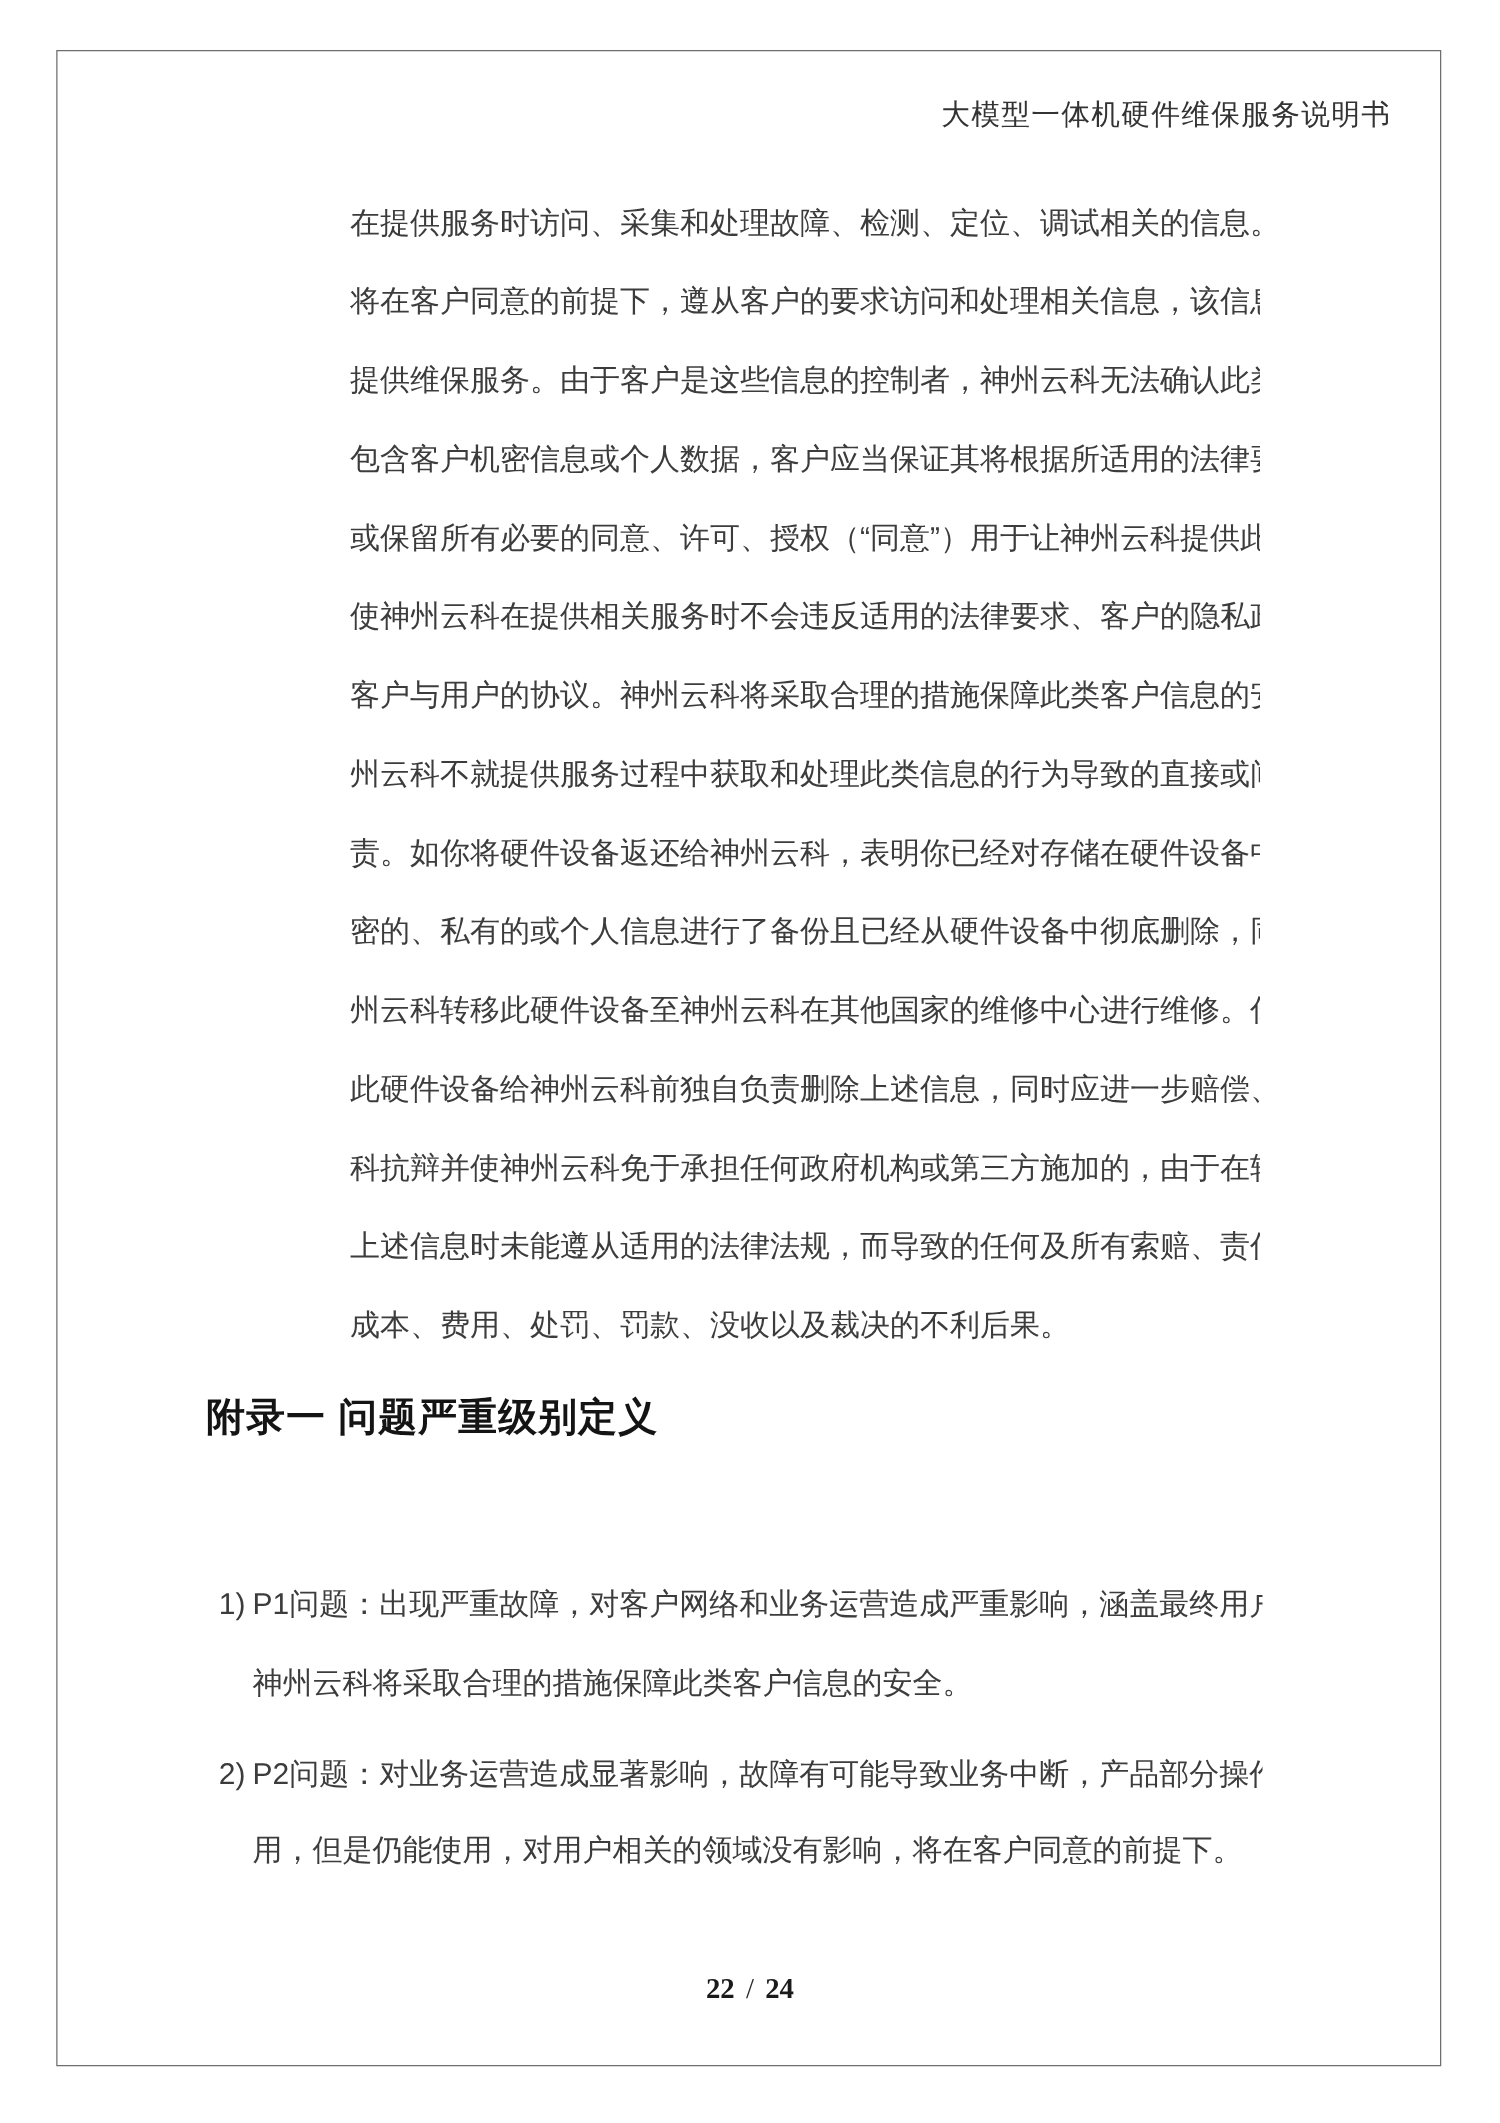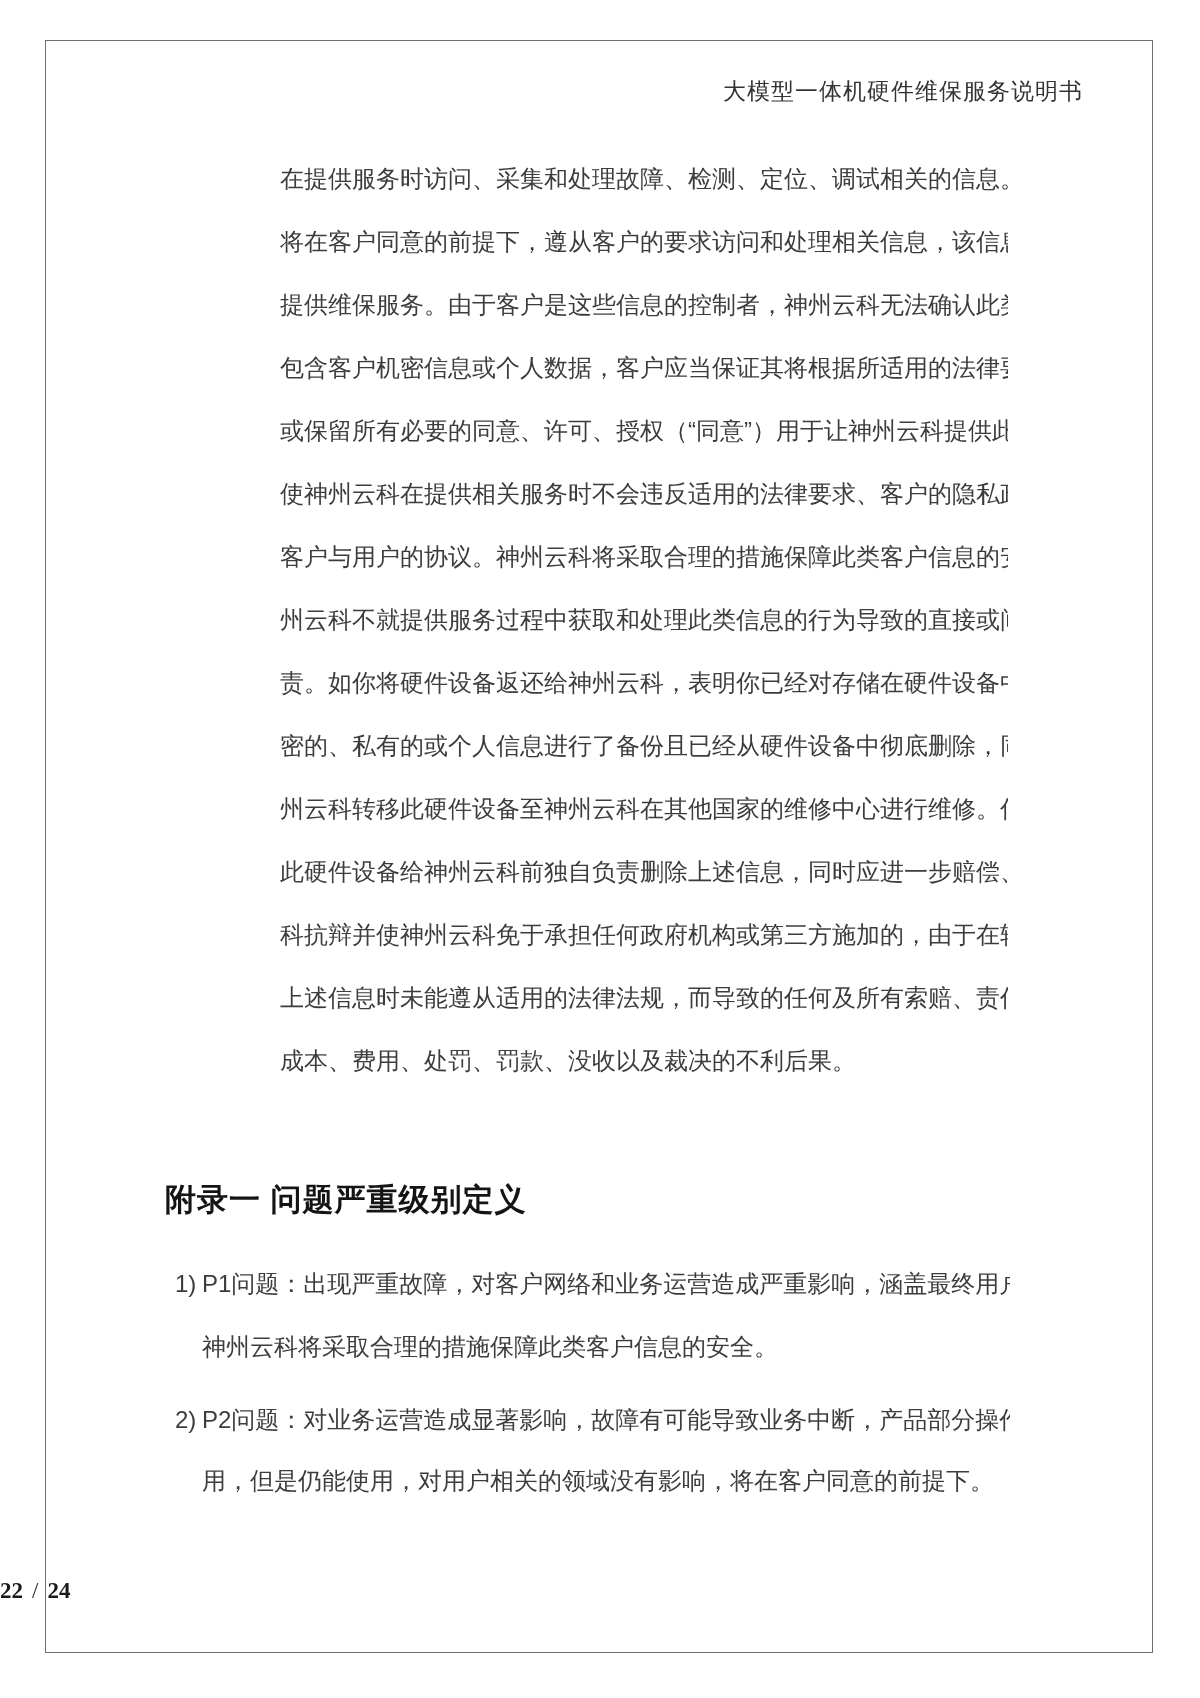--- a/index.html
+++ b/index.html
@@ -14,21 +14,21 @@
     position: absolute;
     left: 45px; top: 40px;
     width: 1108px; height: 1613px;
     border: 1px solid #6e6e6e;
     background: transparent;
   }
   .page-header {
     position: absolute;
     top: 76px; left: 0; right: 0;
     text-align: right;
-    padding-right: 117px;
+    padding-right: 87px;
     font-family: "Liberation Serif", "DejaVu Serif", serif;
     font-size: 23px;
     letter-spacing: 1px;
     color: #333333;
   }
   .privacy-paragraph {
     position: absolute;
     left: 280px; top: 147px;
     width: 728px;
     font-size: 24px;
@@ -41,21 +41,21 @@
     text-align-last: justify;
     white-space: nowrap;
     overflow: hidden;
   }
   .pline.last {
     text-align: center;
     text-align-last: left;
   }
   .appendix-heading {
     position: absolute;
-    left: 165px; top: 1178px;
+    left: 165px; top: 1112px;
     font-size: 31px;
     line-height: 44px;
     font-weight: 700;
     color: #141414;
     letter-spacing: 1px;
   }
   .list-row {
     position: absolute;
     left: 175px;
     width: 835px;
@@ -83,21 +83,21 @@
     text-align: justify;
     text-align-last: justify;
   }
   .row-1 { top: 1252px; }
   .row-2 { top: 1315px; }
   .row-3 { top: 1388px; }
   .row-4 { top: 1449px; }
   .page-footer {
     position: absolute;
     left: 0; right: 0; top: 1578px;
-    text-align: left;
+    text-align: center;
     font-family: "Liberation Serif", "DejaVu Serif", serif;
     font-size: 23px;
     color: #1a1a1a;
   }
   .page-footer .pgnum { font-weight: 700; }
   .page-footer .sep { margin: 0 9px; font-weight: 400; color: #2a2a2a; }
 </style>
 </head>
 <body>
 

